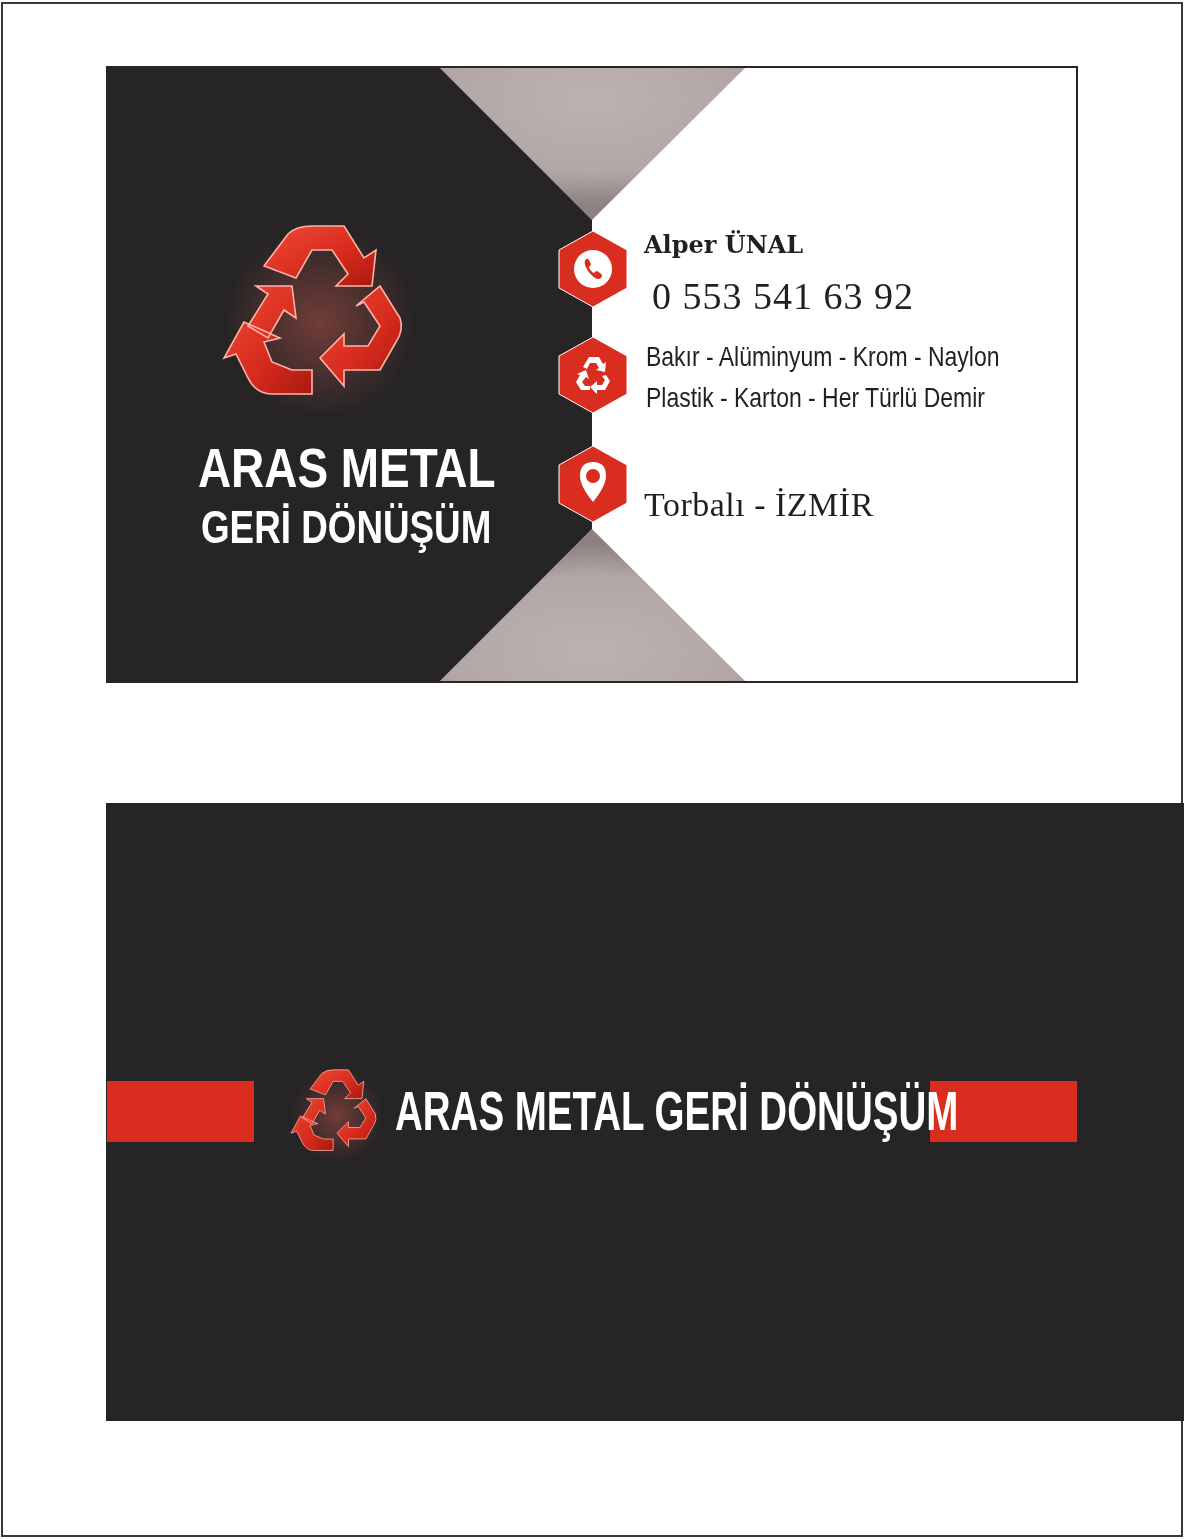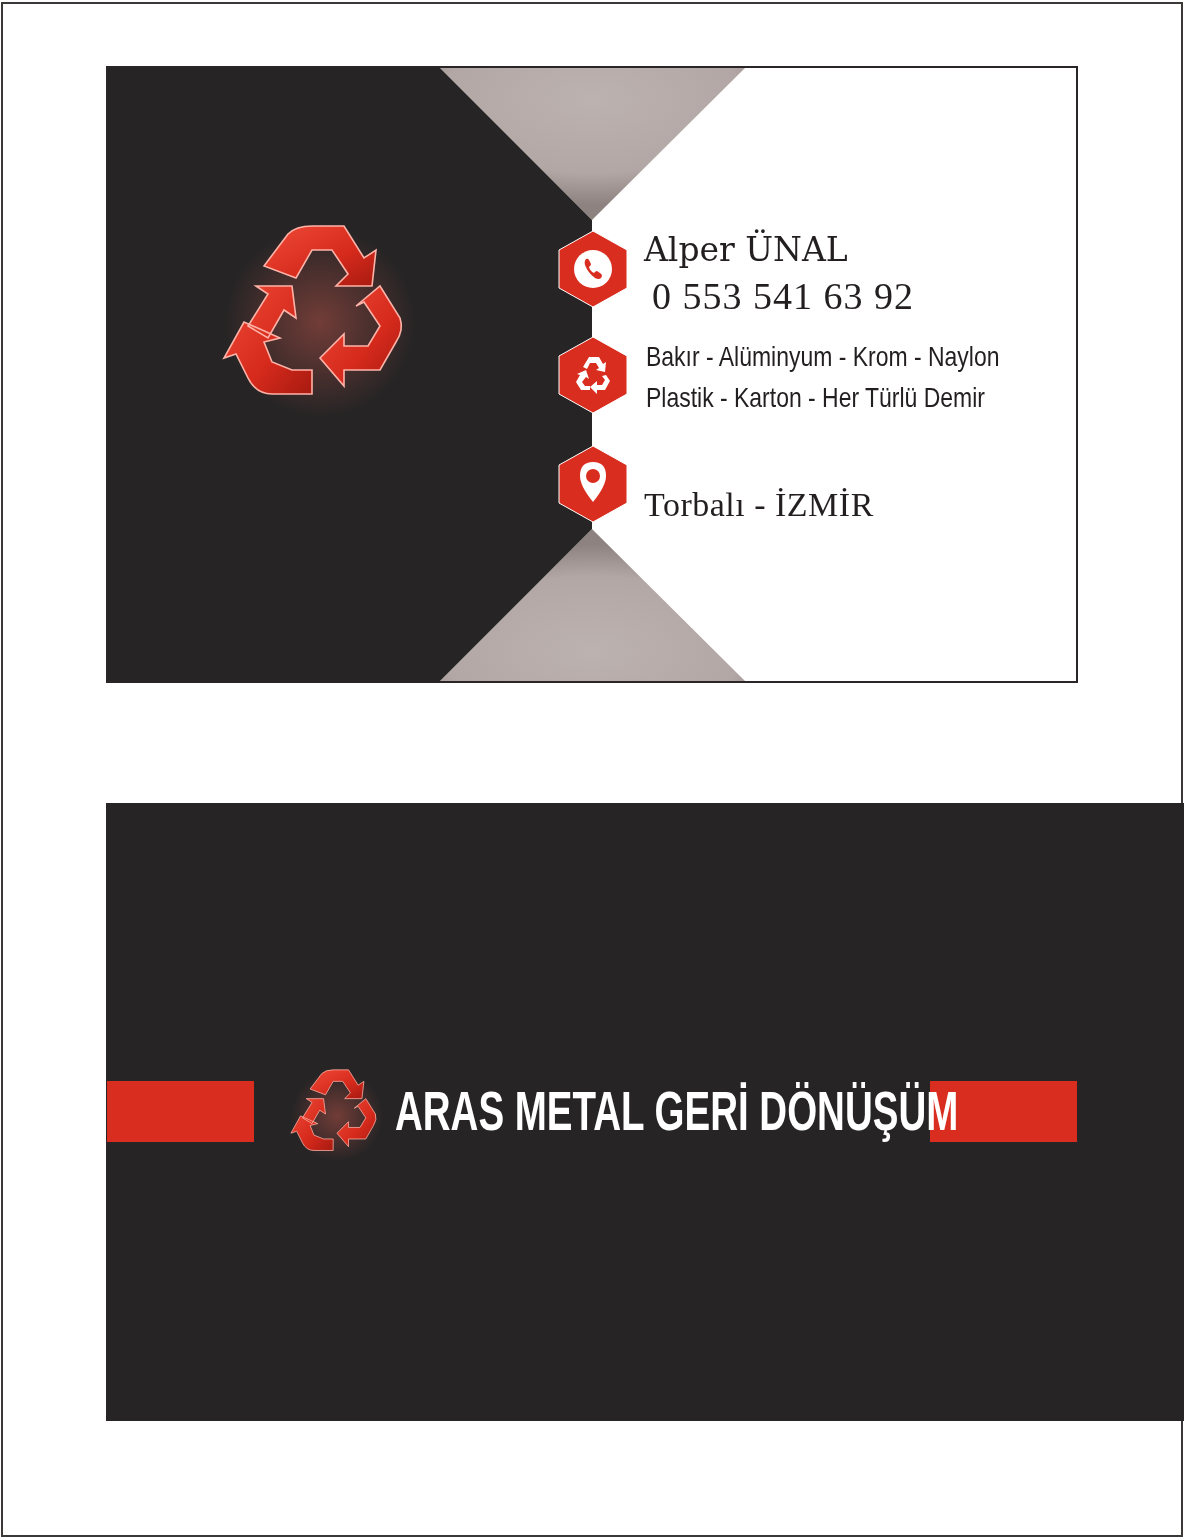--- a/index.html
+++ b/index.html
@@ -30,22 +30,22 @@
       font-size: 46px; line-height: 54px; margin-top: 2px;
       transform: scaleX(0.80); transform-origin: center; white-space: nowrap;
     }
 
     .logo-big { position: absolute; left: 112px; top: 150px; width: 200px; height: 200px; }
 
     .hex { position: absolute; width: 72px; height: 76px; }
 
     .contact-name {
       position: absolute; left: 536px; top: 162px;
-      font-family: "DejaVu Serif", "Liberation Serif", serif; font-weight: normal;
-      font-size: 33px; color: #231f20; white-space: nowrap;
+      font-family: "DejaVu Serif", "Liberation Serif", serif; font-weight: bold;
+      font-size: 24px; color: #231f20; white-space: nowrap;
     }
     .contact-phone {
       position: absolute; left: 544px; top: 206px;
       font-family: "Liberation Serif", serif; font-size: 38px; color: #231f20;
       letter-spacing: 1px; white-space: nowrap;
     }
     .materials {
       position: absolute; left: 538px; top: 268px; color: #231f20;
       font-family: "Liberation Sans", sans-serif; font-size: 28px; line-height: 41px;
       transform: scaleX(0.82); transform-origin: left top; white-space: nowrap;
@@ -116,20 +116,24 @@
     <g fill="url(#redShade1)" stroke="#ffb3a8" stroke-width="0.8">
 
       <path d="M22,24 L34,8 Q38,4 46,4 L62,4 L72,20 L78,16 L76,34 L58,34 L64,28 L56,16 L46,16 L38,30 Z"></path>
 
       <path d="M68,44 L80,34 L90,50 Q92,56 88,62 L80,76 L62,76 L62,84 L50,70 L62,58 L62,64 L74,64 L80,54 L72,42 Z"></path>
 
       <path d="M46,76 L46,88 L26,88 Q18,88 14,80 L8,68 L2,70 L12,52 L30,60 L22,62 L26,72 L36,76 Z M14,54 L24,38 L18,34 L36,34 L38,50 L32,46 L24,60 Z"></path>
     </g>
   </svg>
 
+  <div class="brand-block">
+    <div class="brand-line1">ARAS METAL</div>
+    <div class="brand-line2">GERİ DÖNÜŞÜM</div>
+  </div>
 
   <svg class="hex" style="left:449px; top:163px;" viewBox="0 0 72 76">
     <polygon points="36,0 70,19 70,57 36,76 2,57 2,19" fill="#d92d1f" stroke="#ffffff" stroke-width="1"></polygon>
     <circle cx="36" cy="38" r="19" fill="#ffffff"></circle>
     <path d="M29,28 Q27,30 28,34 Q31,42 38,47 Q42,49 44,47 L45,45 Q45,43 43,42 L40,40 Q39,40 38,41 L37,42 Q33,40 32,36 L33,35 Q34,34 34,33 L32,29 Q31,27 29,28 Z" fill="#d92d1f"></path>
   </svg>
 
   <svg class="hex" style="left:449px; top:269px;" viewBox="0 0 72 76">
     <polygon points="36,0 70,19 70,57 36,76 2,57 2,19" fill="#d92d1f" stroke="#ffffff" stroke-width="1"></polygon>
     <g fill="#ffffff">

